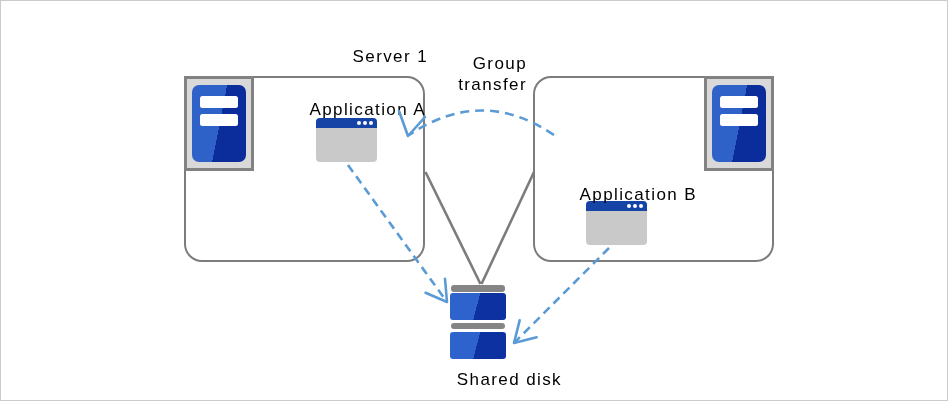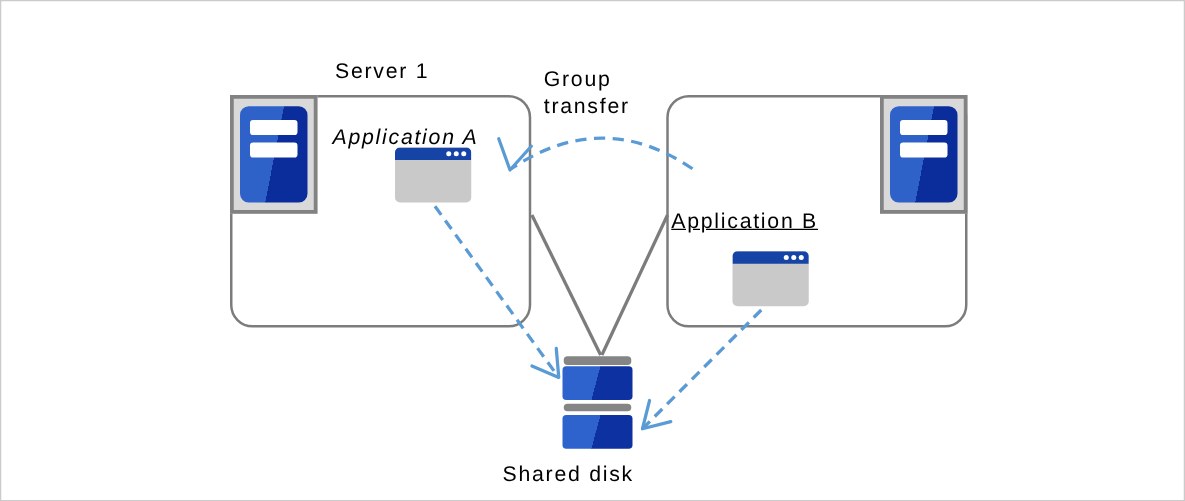--- a/index.html
+++ b/index.html
@@ -69,27 +69,27 @@
   .disk-bar.d1{top:284px;}
   .disk-bar.d2{top:321.5px;}
   .disk-box{position:absolute;left:449px;width:56px;height:27px;border-radius:3px;
     background:linear-gradient(105deg,var(--disk-blue-light) 48%,var(--disk-blue-dark) 48%);z-index:2;}
   .disk-box.d1{top:292px;}
   .disk-box.d2{top:330.5px;}
 
   .lbl{
     position:absolute;color:var(--text-color);
     font-size:17px;line-height:21px;letter-spacing:1.4px;
-    text-align:left;white-space:nowrap;z-index:4;
+    text-align:right;white-space:nowrap;z-index:4;
   }
   .lbl.wrap{white-space:normal;}
   .lbl.server1{left:267px;top:45px;width:160px;}
   .lbl.server2{left:534px;top:45px;width:160px;}
-  .lbl.appa{left:265px;top:98px;width:160px;font-style:italic;}
-  .lbl.appb{left:536px;top:165px;width:160px;text-decoration:underline;}
+  .lbl.appa{left:265px;top:98px;width:160px;}
+  .lbl.appb{left:536px;top:183px;width:160px;}
   .lbl.transfer{left:434px;top:52px;width:92px;}
   .lbl.disk{left:401px;top:368px;width:160px;}
 </style>
 </head>
 <body>
 
 <div class="canvas">
 
   <div class="server-box s1"></div>
   <div class="server-box s2"></div>

